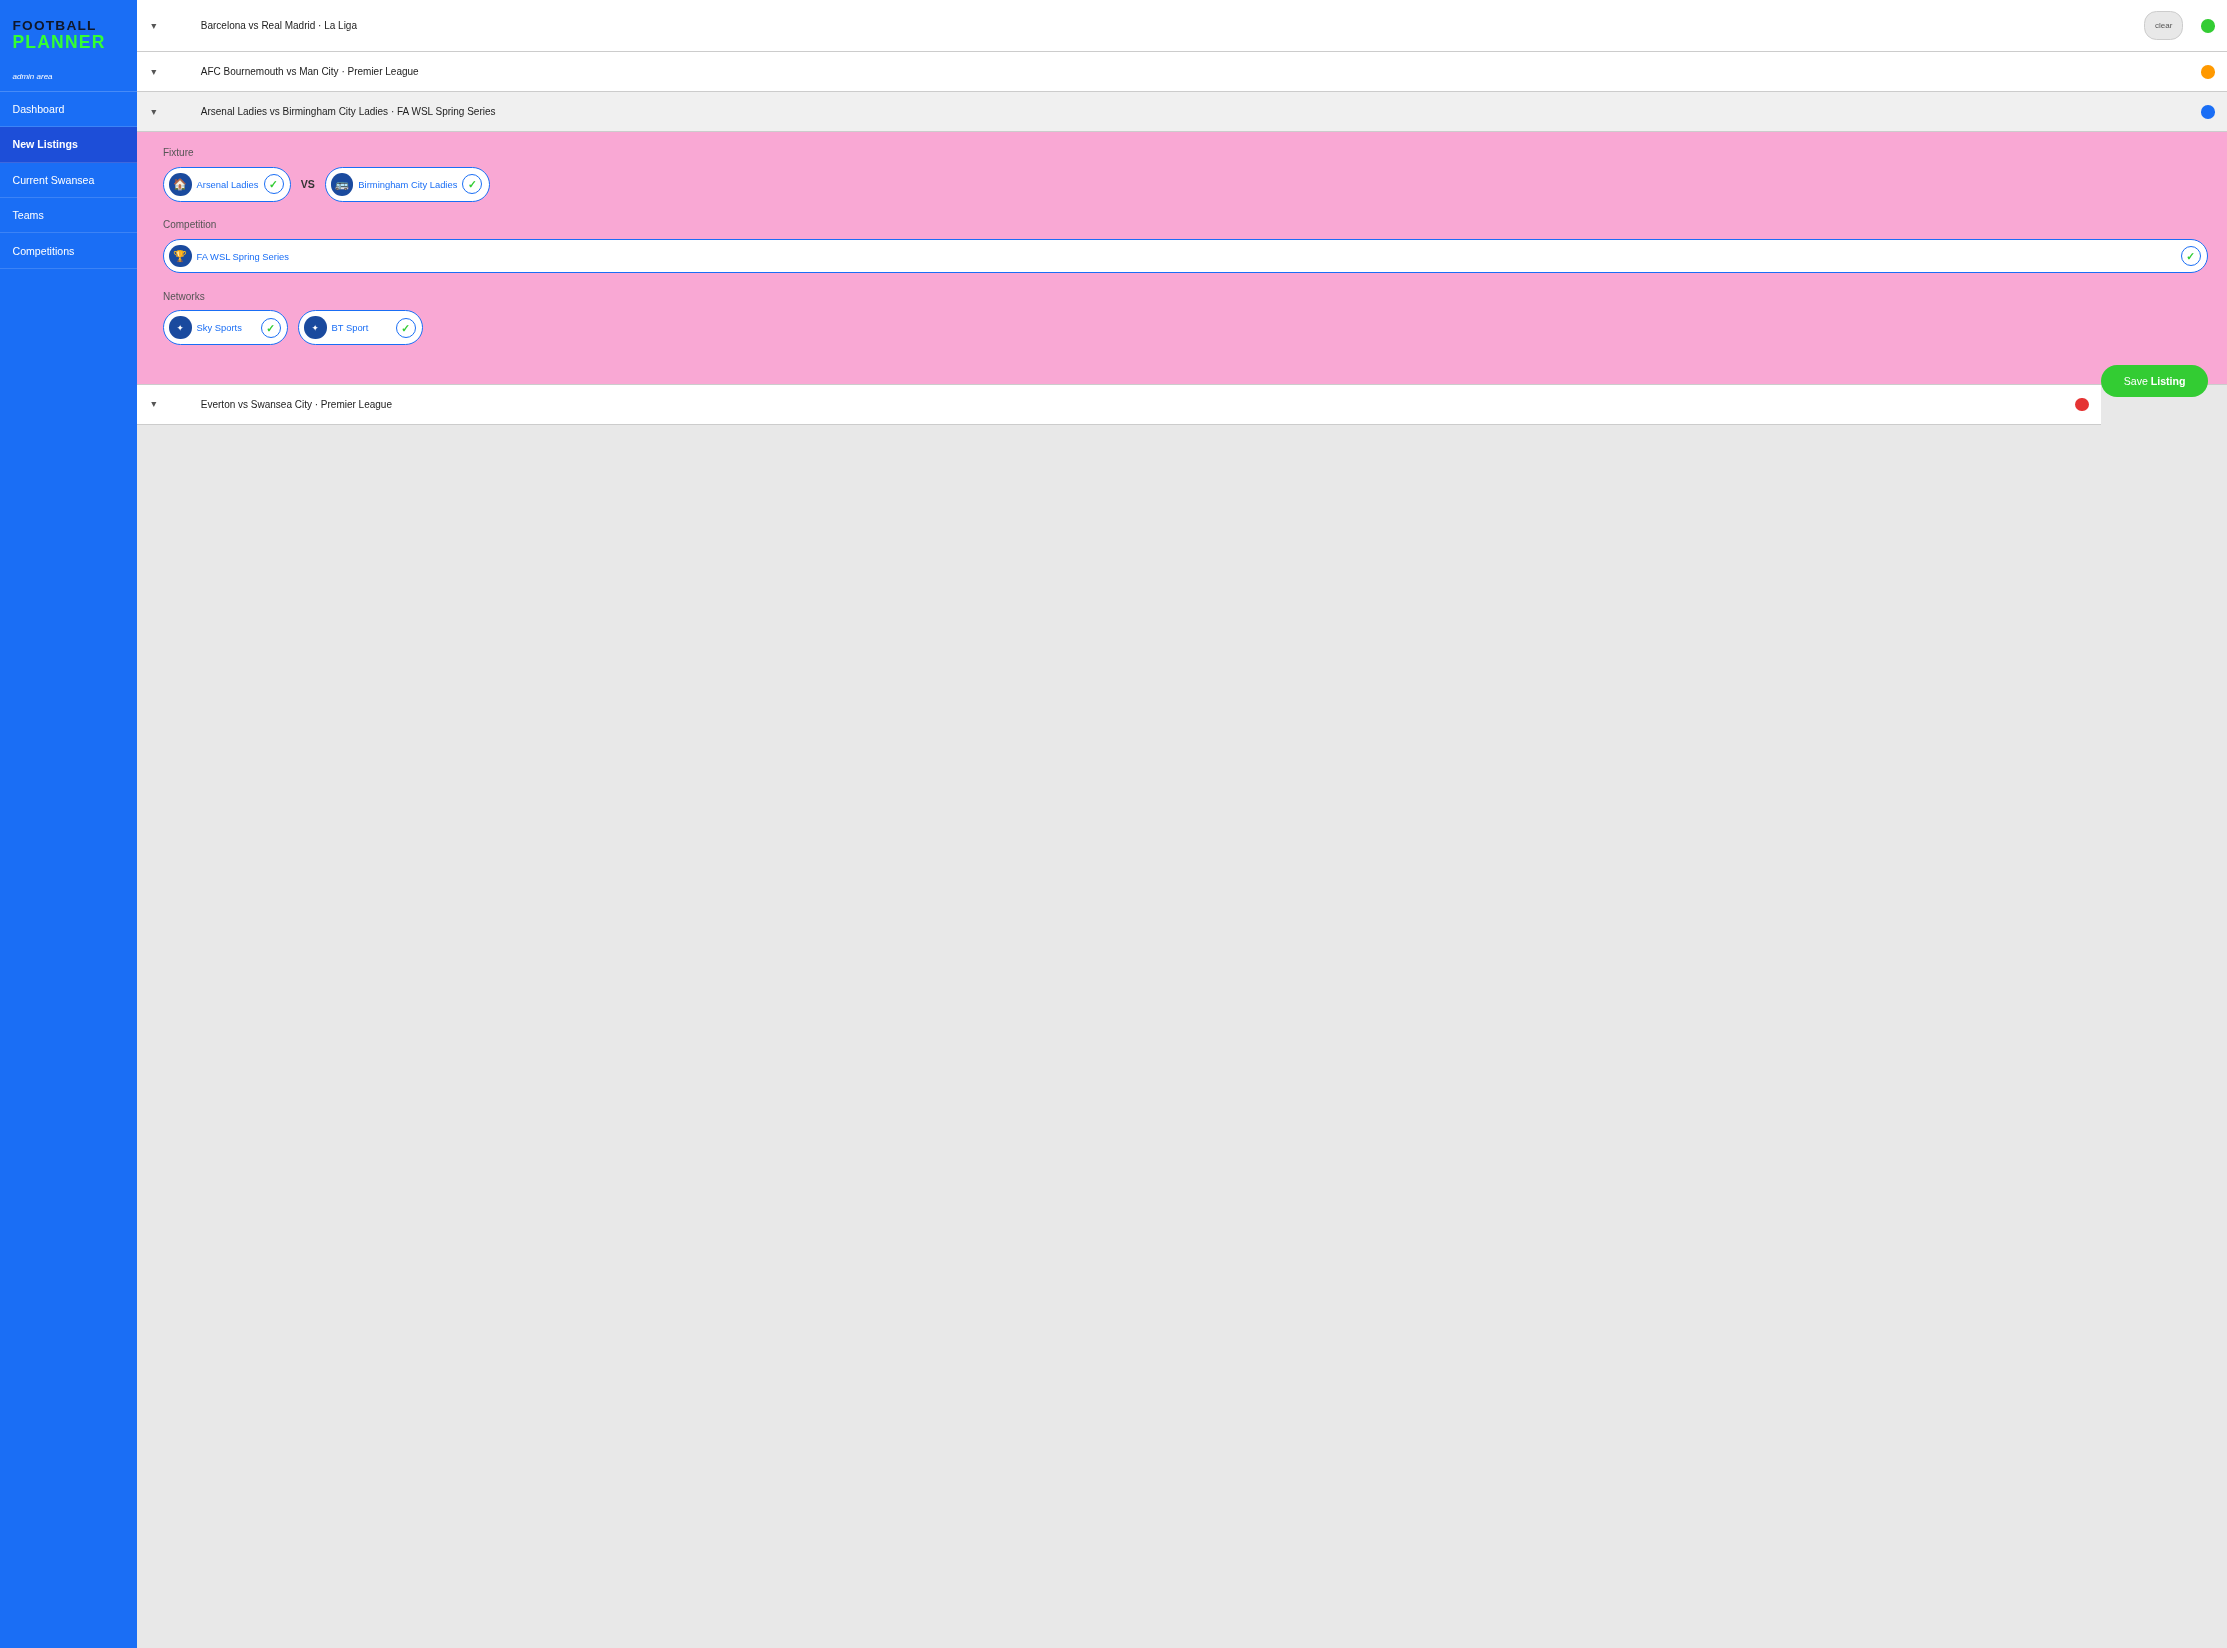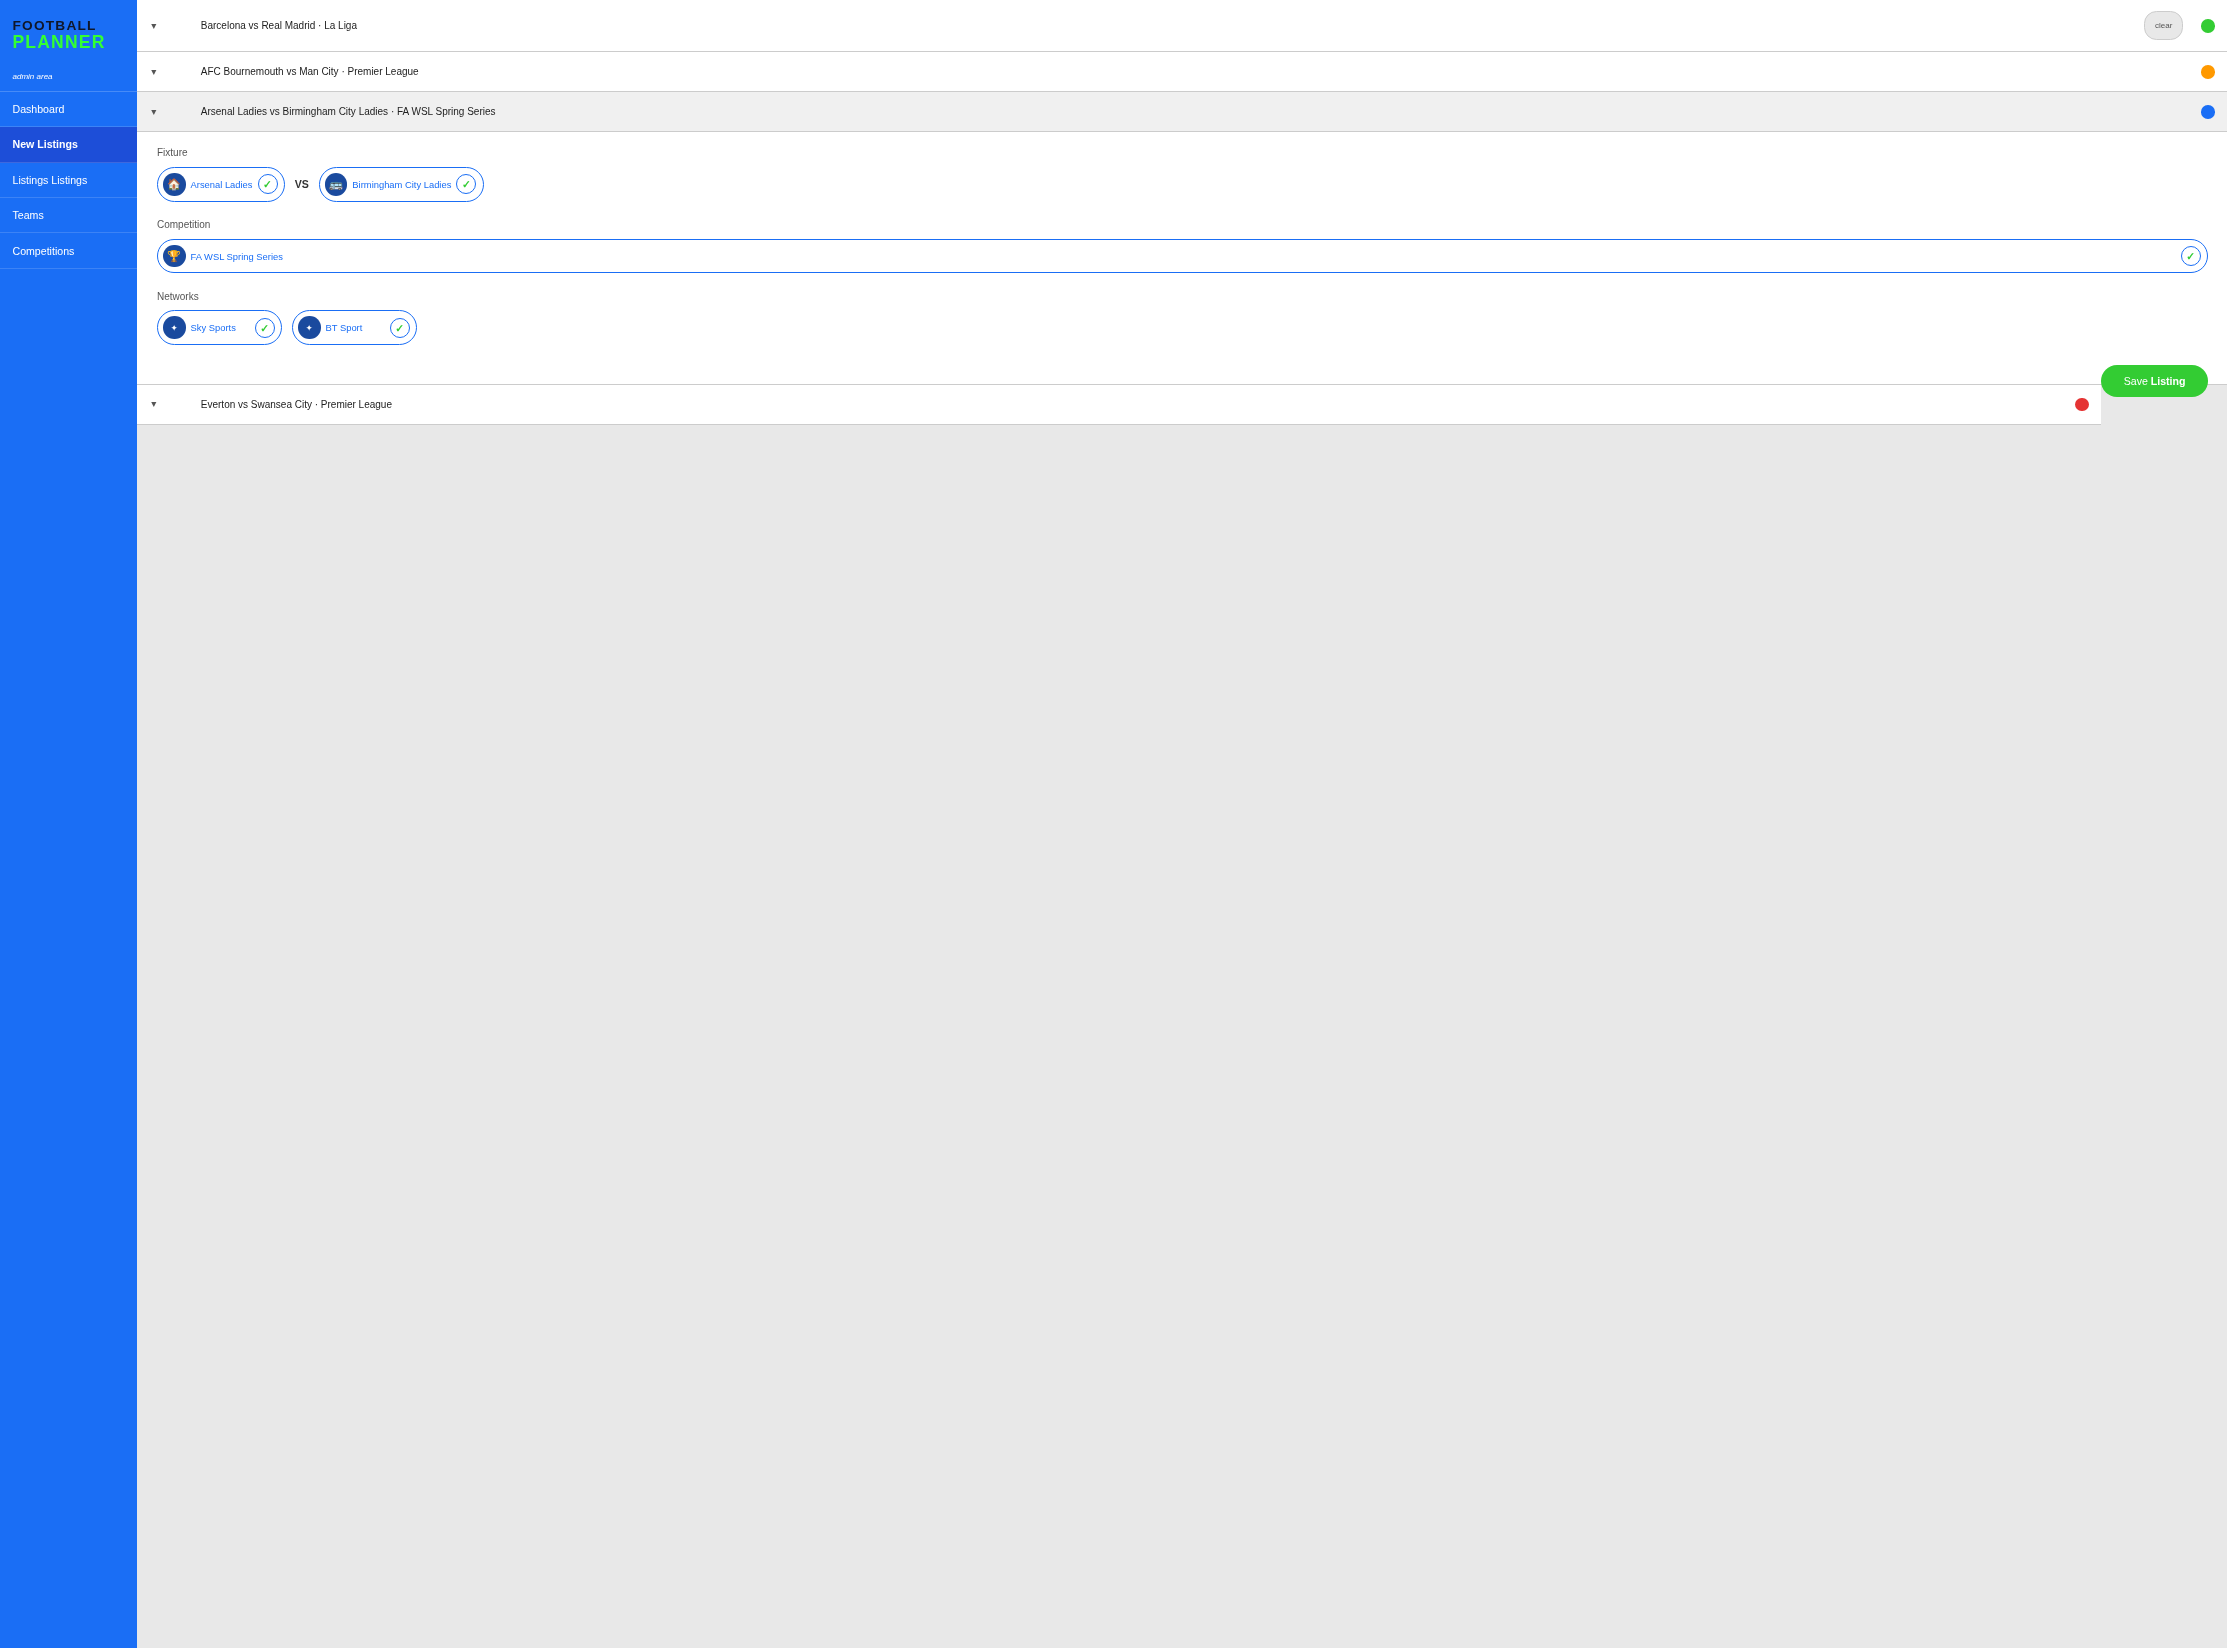--- a/index.html
+++ b/index.html
@@ -119,22 +119,22 @@
       border-radius: 12.5px;
       padding: 9px 10px;
       font-size: 8px;
       color: #555;
       cursor: pointer;
       margin-right: 7.5px;
     }
 
     
     .listing-detail {
-      background: #ffffff;
-      padding: 15px 19px 19px 20px;
+      background: #f9a8d4;
+      padding: 15px 19px 19px 26px;
       border-bottom: 1.2px solid #ccc;
     }
 
     .section-label {
       font-size: 10px;
       color: #555;
       margin-bottom: 8.7px;
       font-weight: 400;
     }
 
@@ -227,21 +227,21 @@
 
 <div id="sidebar">
   <div id="logo-area">
     <div id="logo-football">FOOTBALL</div>
     <div id="logo-planner">PLANNER</div>
     <div id="logo-admin">admin area</div>
   </div>
   <div id="nav-items">
   <div class="nav-item">Dashboard</div>
       <div class="nav-item active">New Listings</div>
-      <div class="nav-item">Listings Listings</div>
+      <div class="nav-item">Current Swansea</div>
       <div class="nav-item">Teams</div>
       <div class="nav-item">Competitions</div>
     </div>
 </div>
 
 <div id="main">
 <div class="listing-row">
       <span class="chevron-icon">▼</span>
       <span class="listing-title">Barcelona vs Real Madrid · La Liga</span>
       <button class="clear-btn">clear</button>

